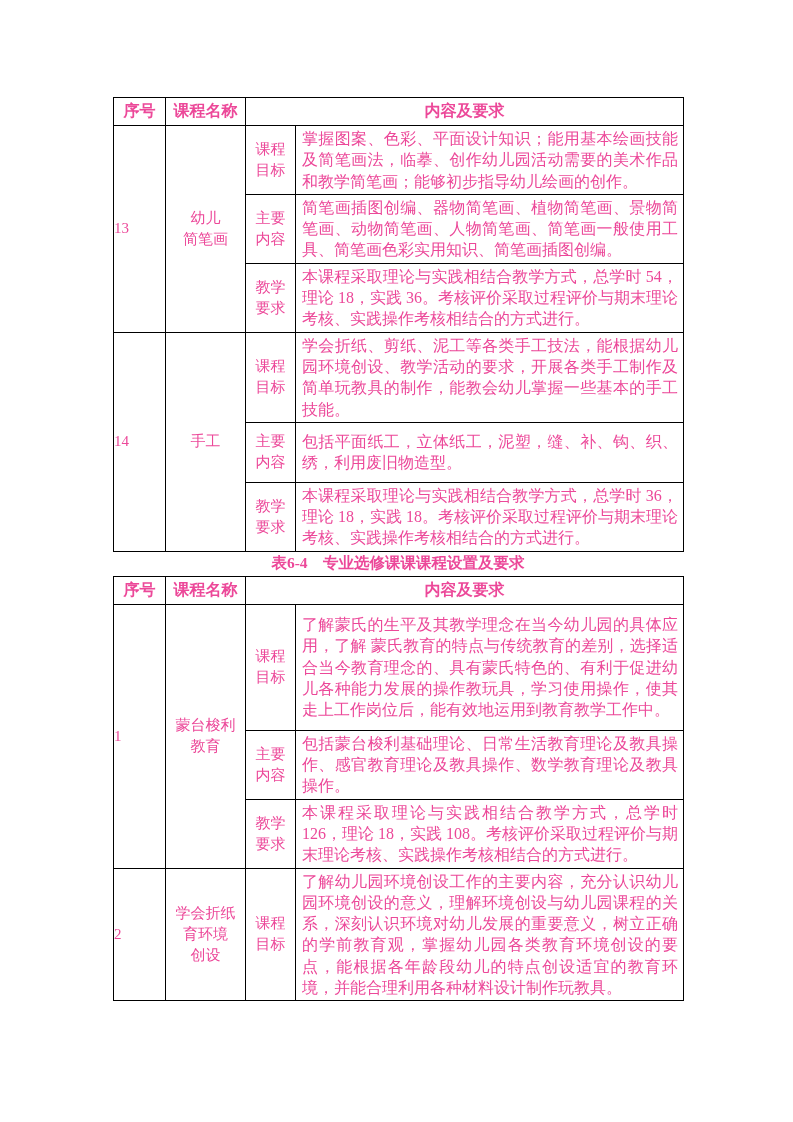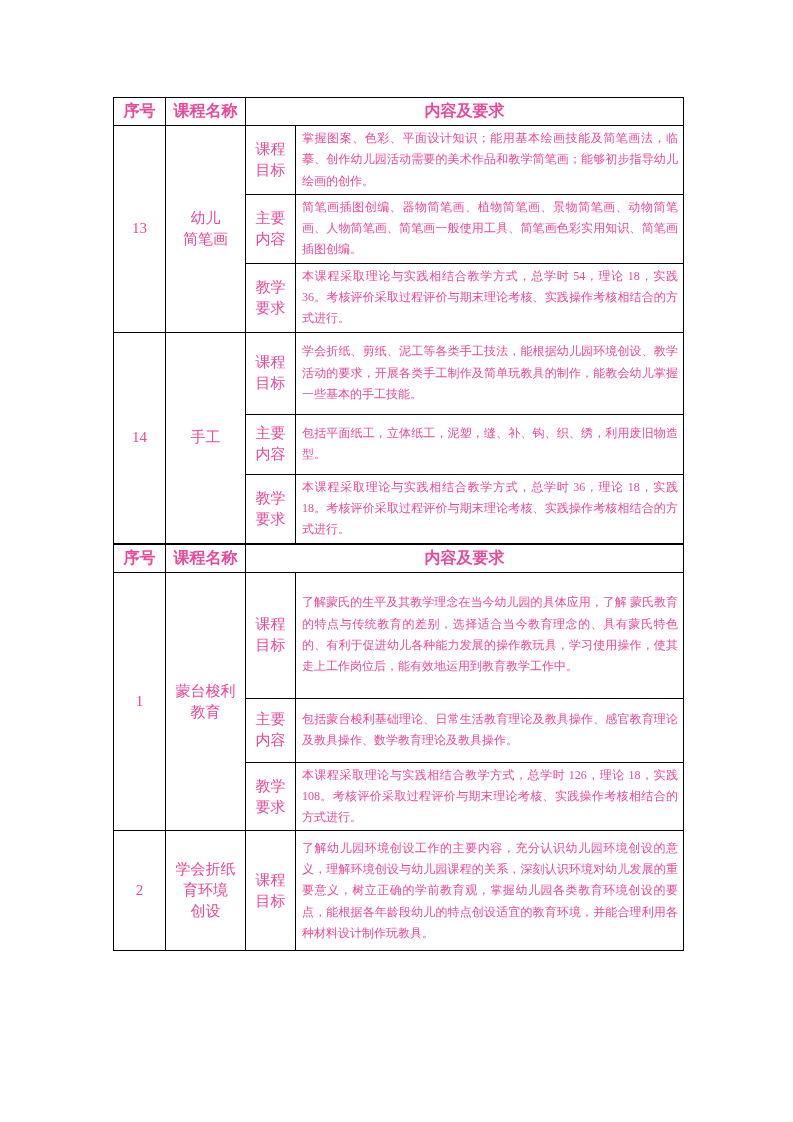--- a/index.html
+++ b/index.html
@@ -29,31 +29,31 @@
     vertical-align: middle;
     overflow: hidden;
   }
   td.hdr-cell {
     font-weight: bold;
     font-size: 16px;
     text-align: center;
   }
   td.no-cell {
     font-size: 15px;
-    text-align: center;
+    text-align: left;
     font-family: "Liberation Serif", serif;
   }
   td.name-cell, td.sub-cell {
     font-size: 15px;
     line-height: 21px;
     text-align: center;
     white-space: pre-line;
   }
   td.body-cell {
-    font-size: 12px;
+    font-size: 16px;
     line-height: 21.3px;
     padding: 2px 5px 2px 6px;
     text-align: justify;
     text-justify: inter-ideograph;
     margin-top: 16px;
   }
   tr.rh28  { height: 28px; }
   tr.rh60  { height: 60px; }
   tr.rh61  { height: 61px; }
   tr.rh62  { height: 62px; }
@@ -140,20 +140,21 @@
           <td class="body-cell">包括平面纸工，立体纸工，泥塑，缝、补、钩、织、绣，利用废旧物造型。</td>
         </tr>
         <tr class="rh61">
           <td class="sub-cell">教学
 要求</td>
           <td class="body-cell">本课程采取理论与实践相结合教学方式，总学时 36，理论 18，实践 18。考核评价采取过程评价与期末理论考核、实践操作考核相结合的方式进行。</td>
         </tr>
       </tbody>
     </table>
 
+    <div class="table-caption">表6-4　专业选修课课课程设置及要求</div>
 
     <table class="course-table">
       <colgroup>
         <col style="width:52px">
           <col style="width:80px">
           <col style="width:50px">
           <col style="width:388px">
       </colgroup>
       <tbody>
         <tr class="rh28">

